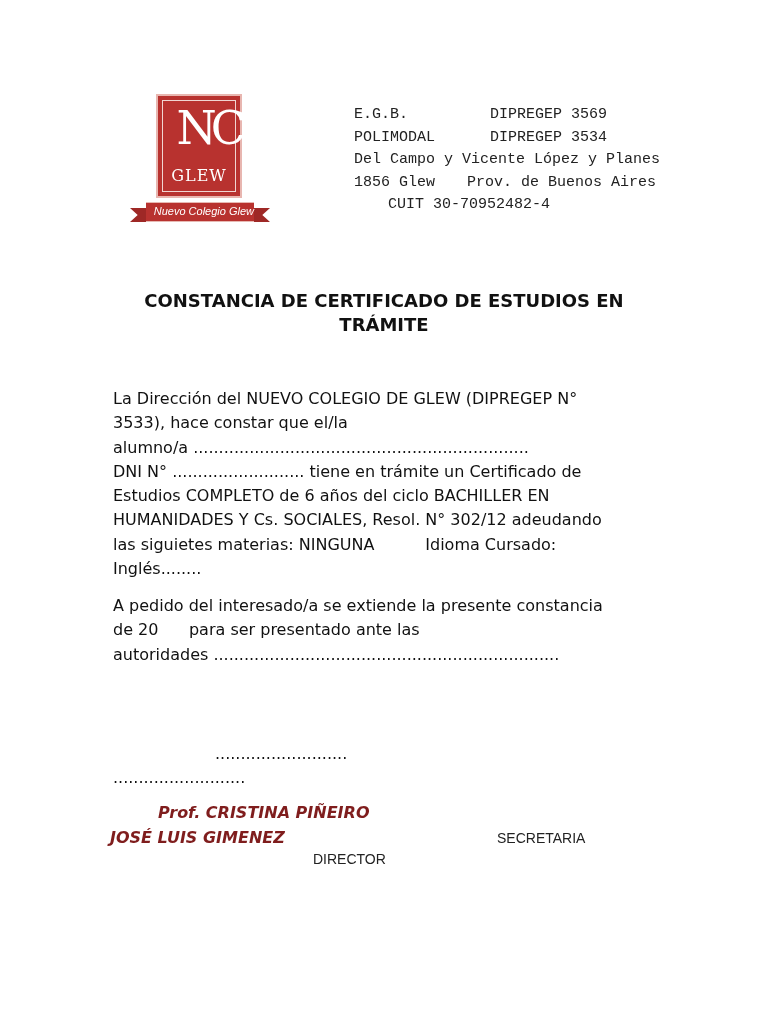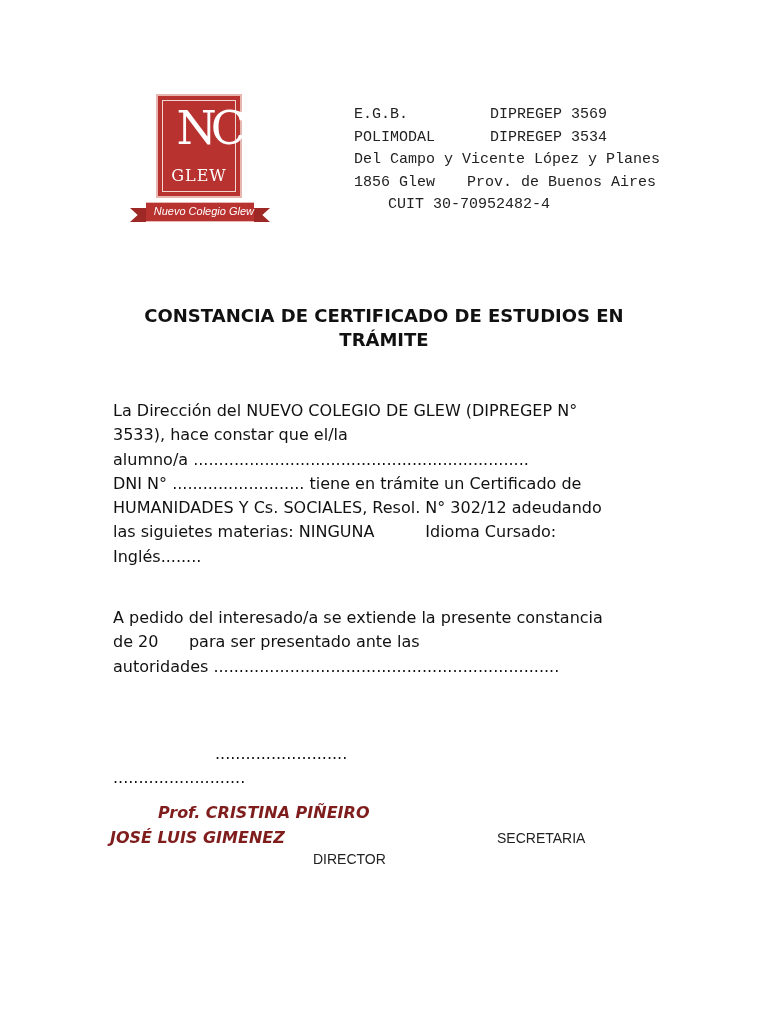--- a/index.html
+++ b/index.html
@@ -15,23 +15,23 @@
   .ribbon-band { position:absolute; left:18px; right:18px; top:2px; height:18px; background:#b8322f; border-top:1px solid #e7b9b3; border-bottom:1px solid #e7b9b3; }
   .ribbon-tail { position:absolute; top:8px; width:22px; height:14px; background:#9e2826; }
   .ribbon-tail.l { left:2px; clip-path:polygon(0 0,100% 0,100% 100%,0 100%,35% 50%); }
   .ribbon-tail.r { right:2px; clip-path:polygon(0 0,100% 0,65% 50%,100% 100%,0 100%); }
   .ribbon-text { position:absolute; left:18px; right:18px; top:5px; text-align:right; color:#fff; font-family:Liberation Sans, sans-serif; font-style:italic; font-size:11px; }
   
   .info { left:354px; top:104px; font-family:Liberation Mono, monospace; font-size:15px; line-height:22.5px; color:#222; }
   .info .row { white-space:nowrap; position:relative; height:22.5px; }
   .info .c2 { position:absolute; }
   
-  .title { left:108px; top:304px; width:552px; text-align:center; font-weight:bold; font-size:18px; line-height:24px; color:#111; }
+  .title { left:108px; top:289px; width:552px; text-align:center; font-weight:bold; font-size:18px; line-height:24px; color:#111; }
   
-  .para { left:113px; width:560px; font-size:16px; line-height:24.3px; color:#111;margin-top:12px; }
+  .para { left:113px; width:560px; font-size:16px; line-height:24.3px; color:#111; }
   .para .ln { white-space:nowrap; }
   .sig { font-size:16px; color:#111; white-space:nowrap; }
   .small { font-family:"Liberation Sans", sans-serif; font-size:14px; color:#222; white-space:nowrap; }
   .ital { font-style:italic; font-weight:bold; font-size:16px; white-space:nowrap; color:#7f1d1d; }
 </style>
 </head>
 <body>
 
 <div class="abs logo">
   <div class="shield">
@@ -71,20 +71,21 @@
 <div class="abs title">
   <div>CONSTANCIA DE CERTIFICADO DE ESTUDIOS EN</div>
   <div>TRÁMITE</div>
 </div>
 
 <div class="abs para" style="top:387px">
   <div class="ln">La Dirección del NUEVO COLEGIO DE GLEW (DIPREGEP N°</div>
   <div class="ln">3533), hace constar que el/la</div>
   <div class="ln">alumno/a ..................................................................</div>
   <div class="ln">DNI N° .......................... tiene en trámite un Certificado de</div>
+  <div class="ln">Estudios COMPLETO de 6 años del ciclo BACHILLER EN</div>
   <div class="ln">HUMANIDADES Y Cs. SOCIALES, Resol. N° 302/12 adeudando</div>
   <div class="ln" style="white-space:pre">las siguietes materias: NINGUNA          Idioma Cursado:</div>
   <div class="ln">Inglés........</div>
 </div>
 
 <div class="abs para" style="top:594px">
   <div class="ln">A pedido del interesado/a se extiende la presente constancia</div>
   <div class="ln" style="white-space:pre">de 20      para ser presentado ante las</div>
   <div class="ln">autoridades ....................................................................</div>
 </div>

